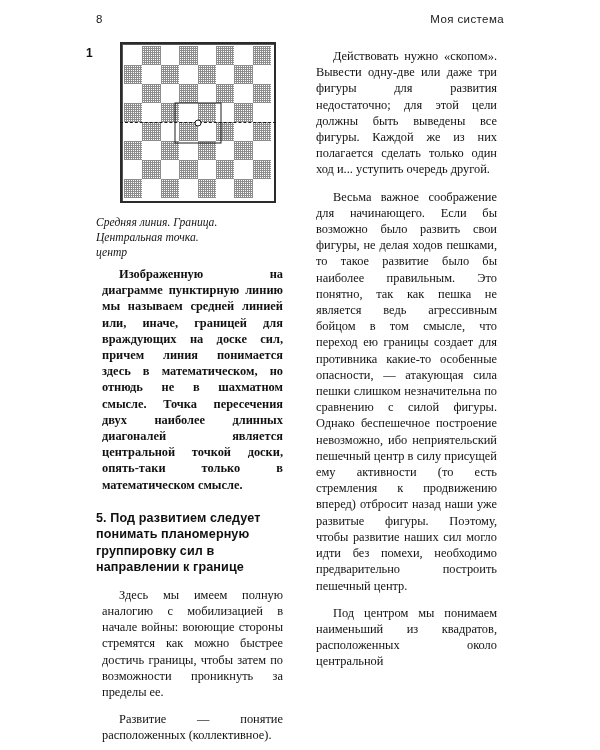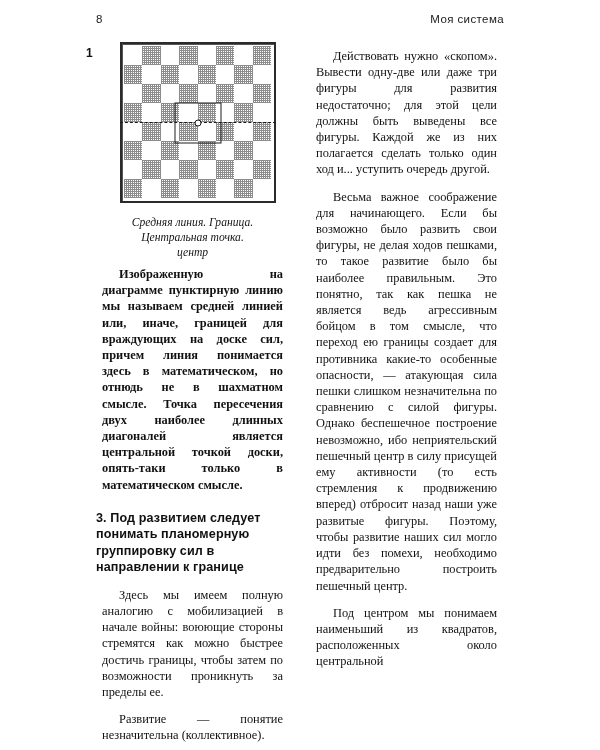--- a/index.html
+++ b/index.html
@@ -128,21 +128,20 @@
     height: 7px;
     transform: translate(-50%, -50%);
     border: 1.3px solid #1a1a1a;
     border-radius: 50%;
     background: #ffffff;
     box-sizing: border-box;
   }
 
   .caption {
     margin: 12px 0 0 0;
-    text-align: center;
     font-family: "Liberation Serif", serif;
     font-style: italic;
     font-size: 11.6px;
     line-height: 15px;
     color: #151515;
   }
   .caption div { white-space: nowrap; }
 
   
   p.body {
@@ -258,25 +257,25 @@
         </div>
         <div class="caption">
           <div>Средняя линия. Граница.</div>
           <div>Центральная точка.</div>
           <div>центр</div>
         </div>
       </div>
 
       <p class="body first-block">Изображенную на диаграмме пунктирную линию мы называем средней линией или, иначе, границей для враждующих на доске сил, причем линия понимается здесь в математическом, но отнюдь не в шахматном смысле. Точка пересечения двух наиболее длинных диагоналей является центральной точкой доски, опять-таки только в математическом смысле.</p>
 
-      <div class="section-head">3. Под развитием следует понимать планомерную группировку сил в направлении к границе</div>
+      <div class="section-head">5. Под развитием следует понимать планомерную группировку сил в направлении к границе</div>
 
       <p class="body">Здесь мы имеем полную аналогию с мобилизацией в начале войны: воюющие стороны стремятся как можно быстрее достичь границы, чтобы затем по возможности проникнуть за пределы ее.</p>
 
-      <p class="body">Развитие — понятие незначительна (коллективное).</p>
+      <p class="body">Развитие — понятие расположенных (коллективное).</p>
 
     </div>
 
     <div class="col">
 
       <p class="body">Действовать нужно «скопом». Вывести одну-две или даже три фигуры для развития недостаточно; для этой цели должны быть выведены все фигуры. Каждой же из них полагается сделать только один ход и... уступить очередь другой.</p>
 
 
       <p class="body">Весьма важное соображение для начинающего. Если бы возможно было развить свои фигуры, не делая ходов пешками, то такое развитие было бы наиболее правильным. Это понятно, так как пешка не является ведь агрессивным бойцом в том смысле, что переход ею границы создает для противника какие-то особенные опасности, — атакующая сила пешки слишком незначительна по сравнению с силой фигуры. Однако беспешечное построение невозможно, ибо неприятельский пешечный центр в силу присущей ему активности (то есть стремления к продвижению вперед) отбросит назад наши уже развитые фигуры. Поэтому, чтобы развитие наших сил могло идти без помехи, необходимо предварительно построить пешечный центр.</p>
 

